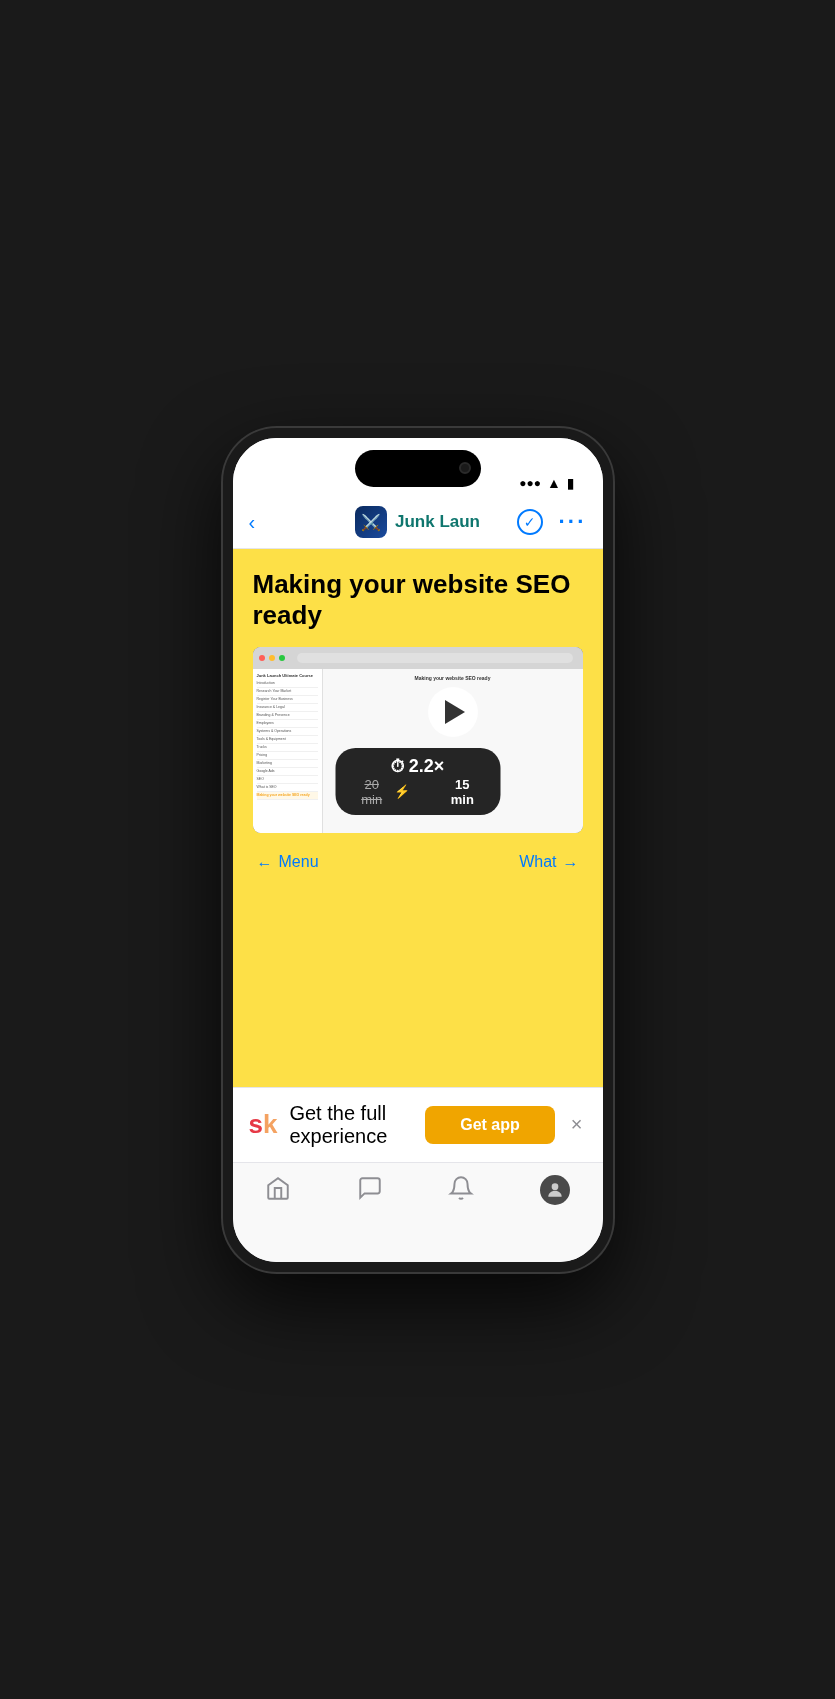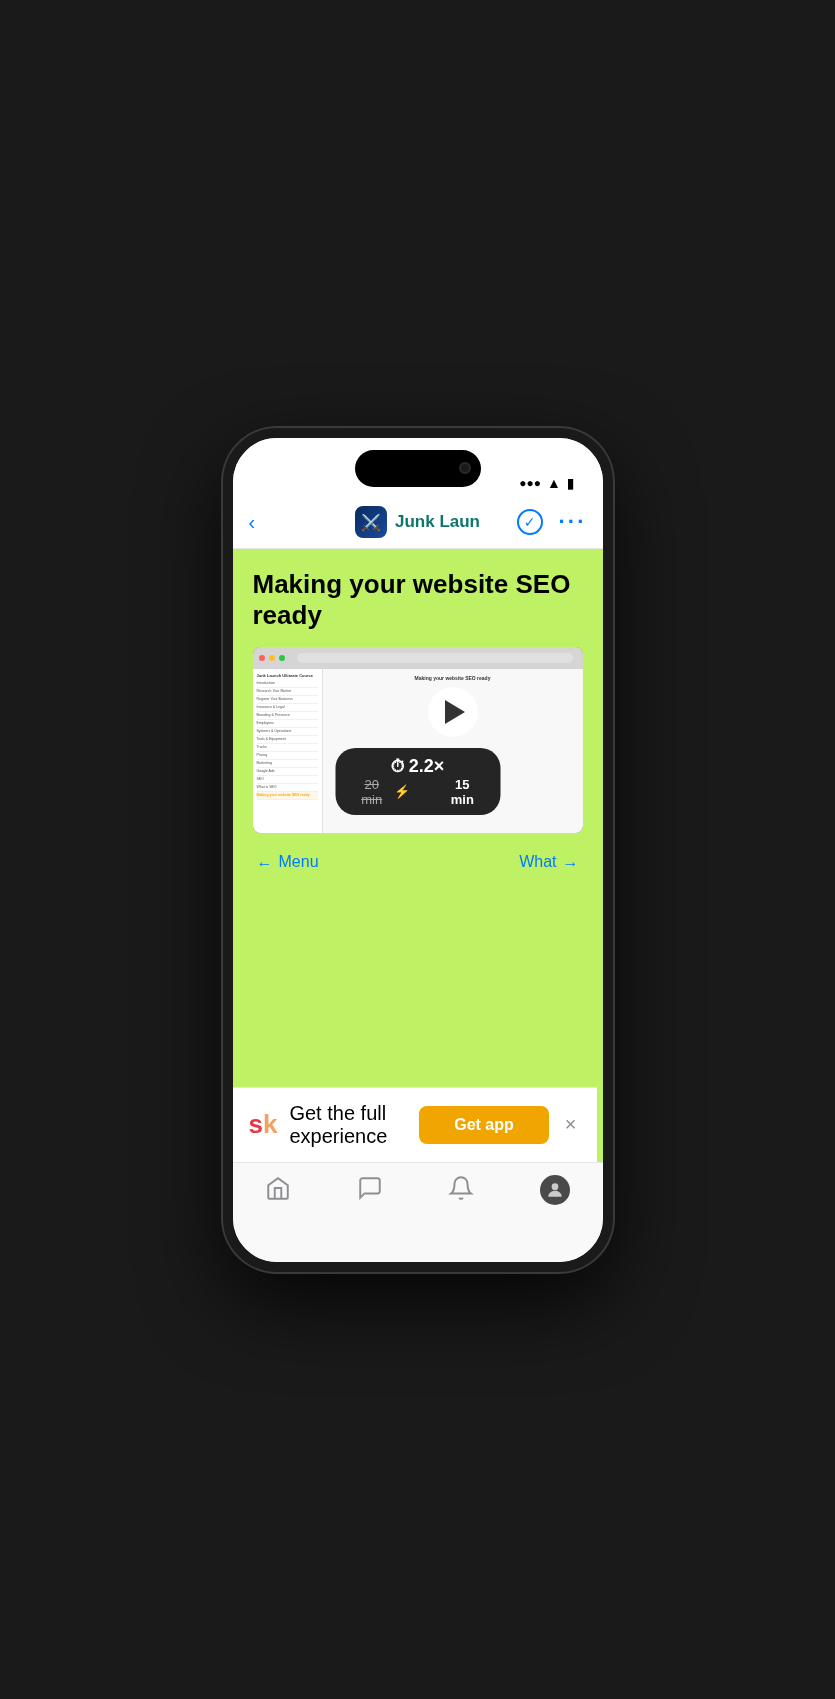--- a/index.html
+++ b/index.html
@@ -138,21 +138,21 @@
       font-size: 22px;
     }
 
     
     .main-content {
       position: absolute;
       top: 111px;
       left: 0;
       right: 0;
       bottom: 100px;
-      background: #bef264;
+      background: #fde047;
       overflow-y: auto;
       padding: 20px 20px 0;
     }
 
     .page-title {
       font-size: 26px;
       font-weight: 700;
       color: #000;
       line-height: 1.2;
       margin-bottom: 16px;
@@ -313,21 +313,21 @@
       font-weight: 400;
       cursor: pointer;
       text-decoration: none;
     }
 
     
     .bottom-banner {
       position: absolute;
       bottom: 100px;
       left: 0;
-      right: 6px;
+      right: 0;
       background: #fff;
       border-top: 1px solid #e5e5ea;
       padding: 14px 16px;
       display: flex;
       align-items: center;
       gap: 12px;
       z-index: 40;
     }
 
     .sk-s { color: #e63946; }

